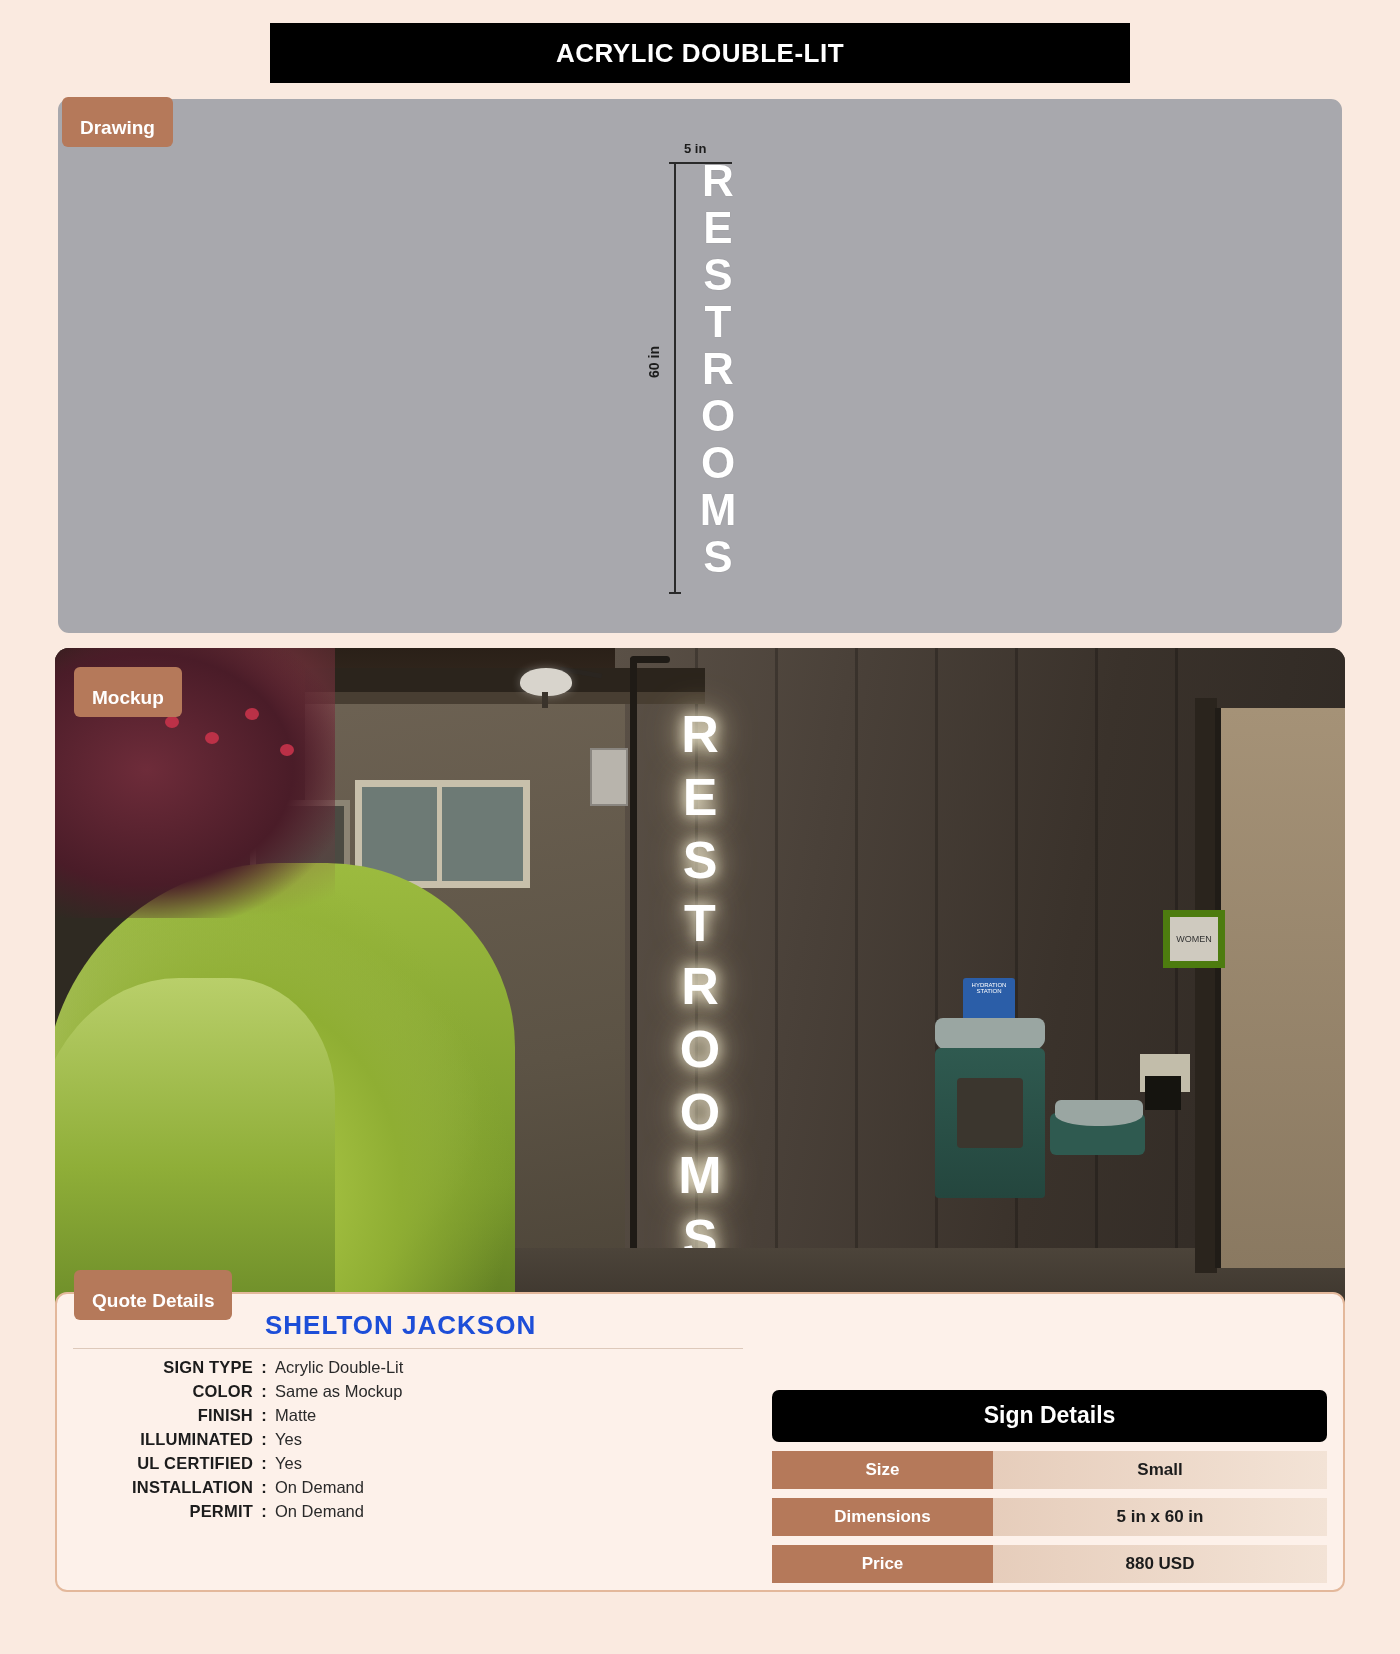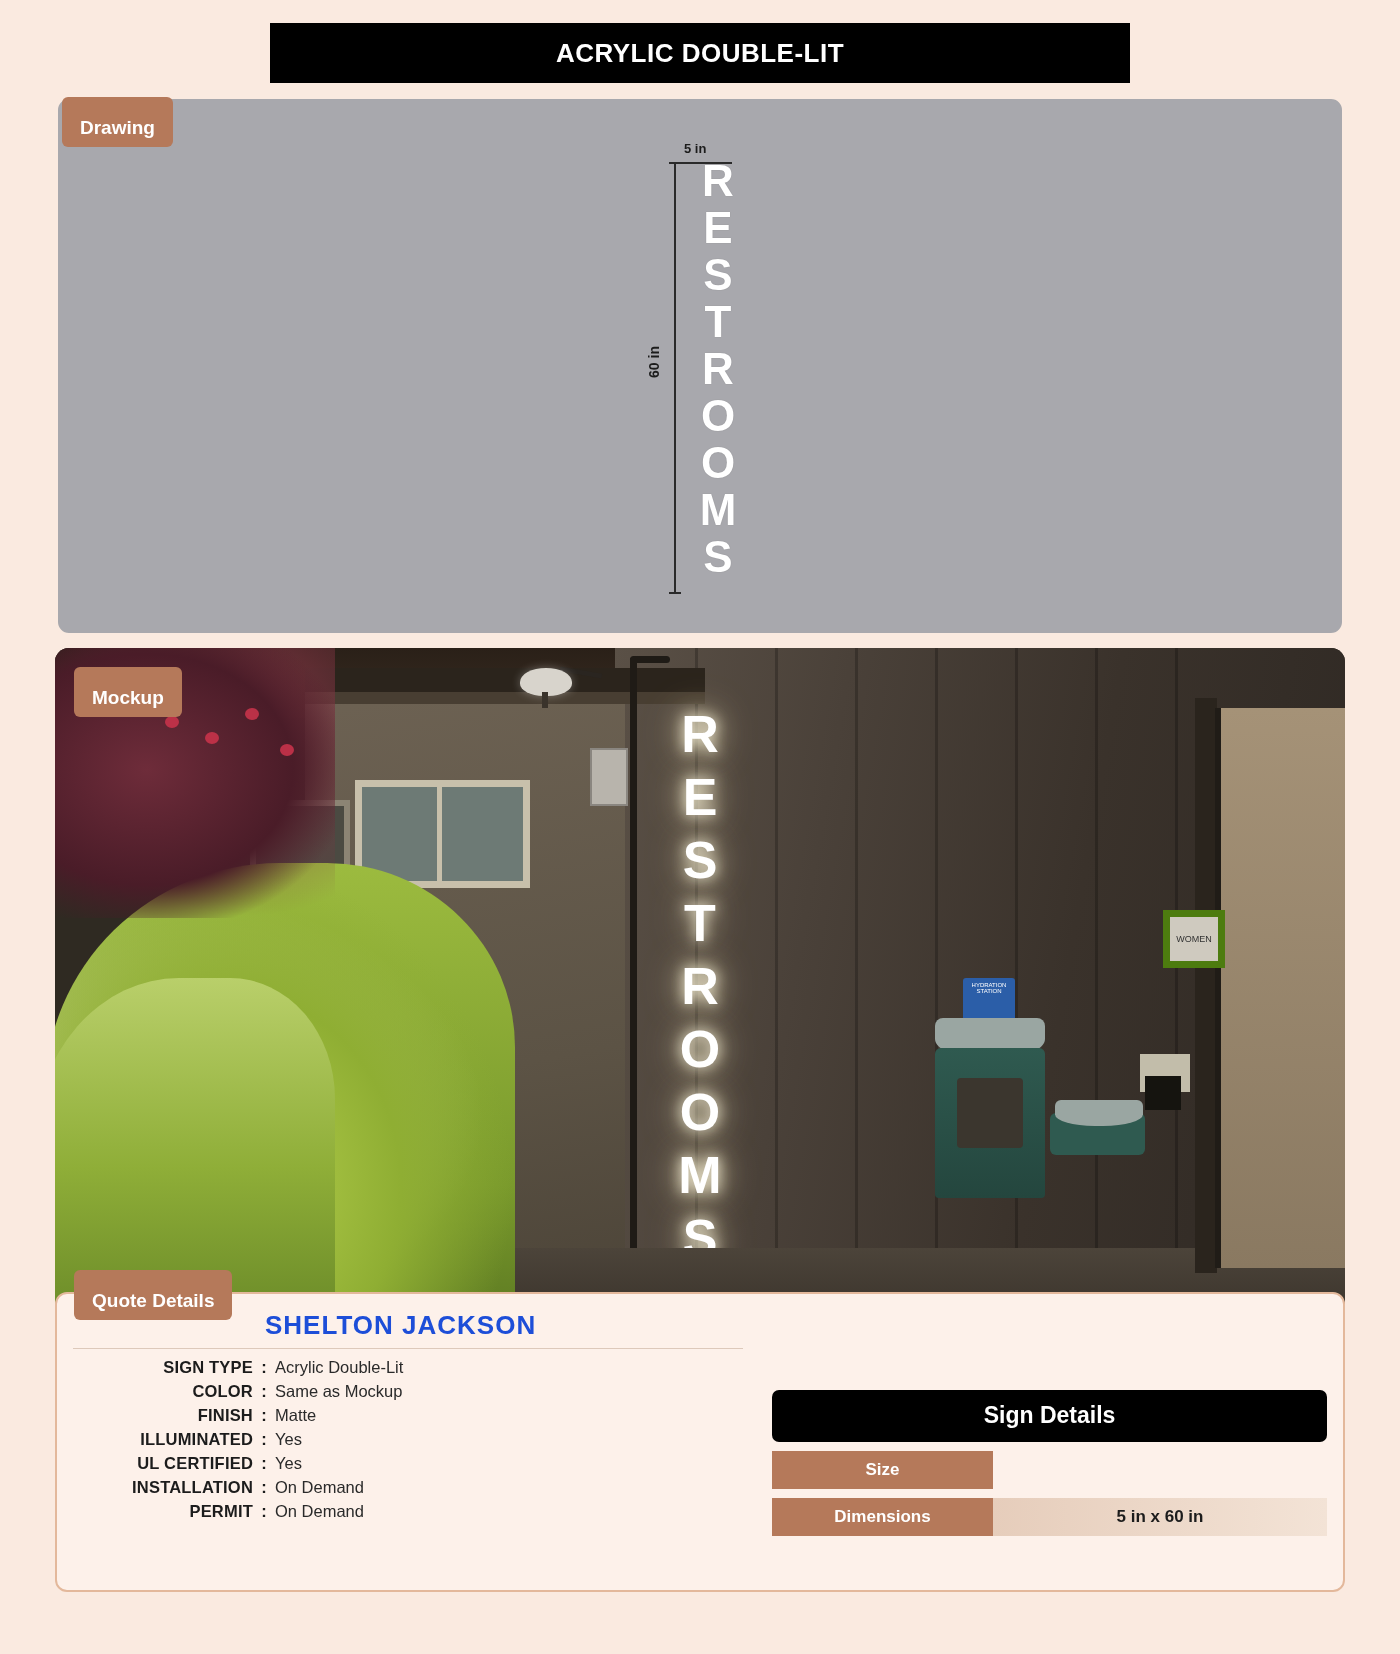--- a/index.html
+++ b/index.html
@@ -544,19 +544,24 @@
       <div class="spec-colon">:</div>
       <div class="spec-value">On Demand</div>
     </div>
   </div>
 
 <div class="sign-details">
   <div class="sd-header">Sign Details</div>
   <div id="sd-rows">
       <div class="sd-row">
         <div class="sd-key">Size</div>
+        <div class="sd-val">Small</div>
       </div>
       <div class="sd-row">
         <div class="sd-key">Dimensions</div>
         <div class="sd-val">5 in x 60 in</div>
       </div>
+      <div class="sd-row">
+        <div class="sd-key">Price</div>
+        <div class="sd-val">880 USD</div>
+      </div>
     </div>
 </div>
 
 </body></html>

